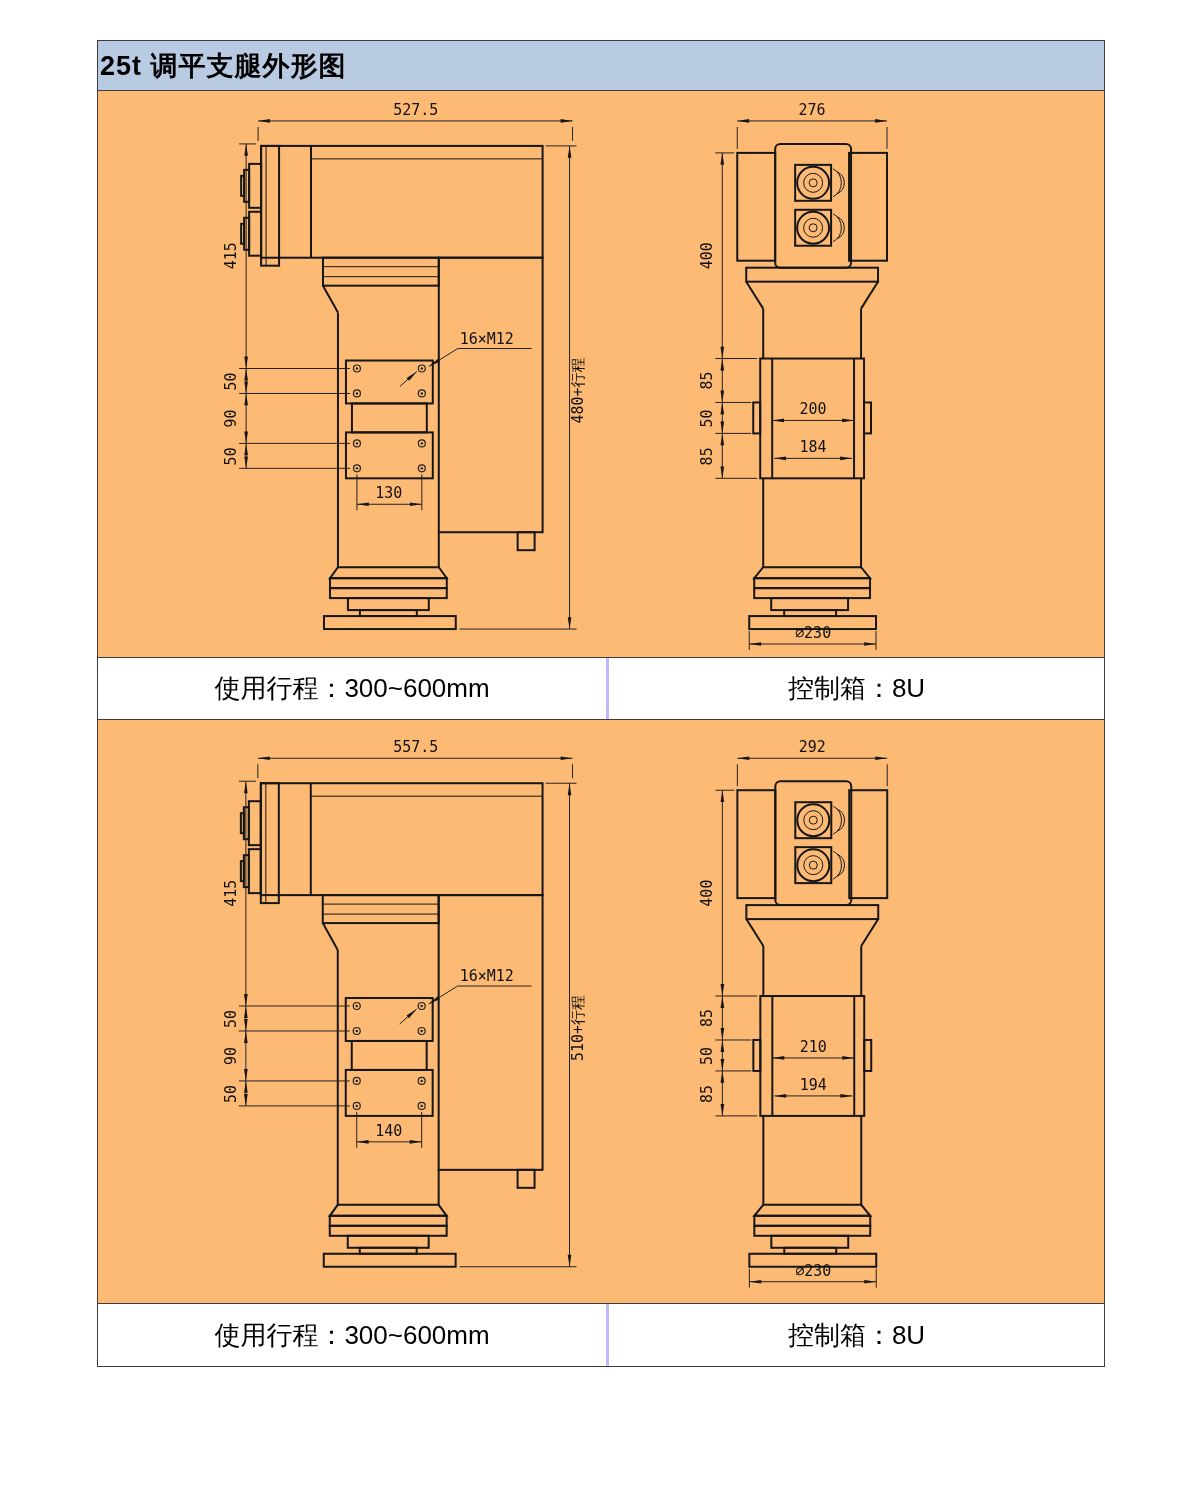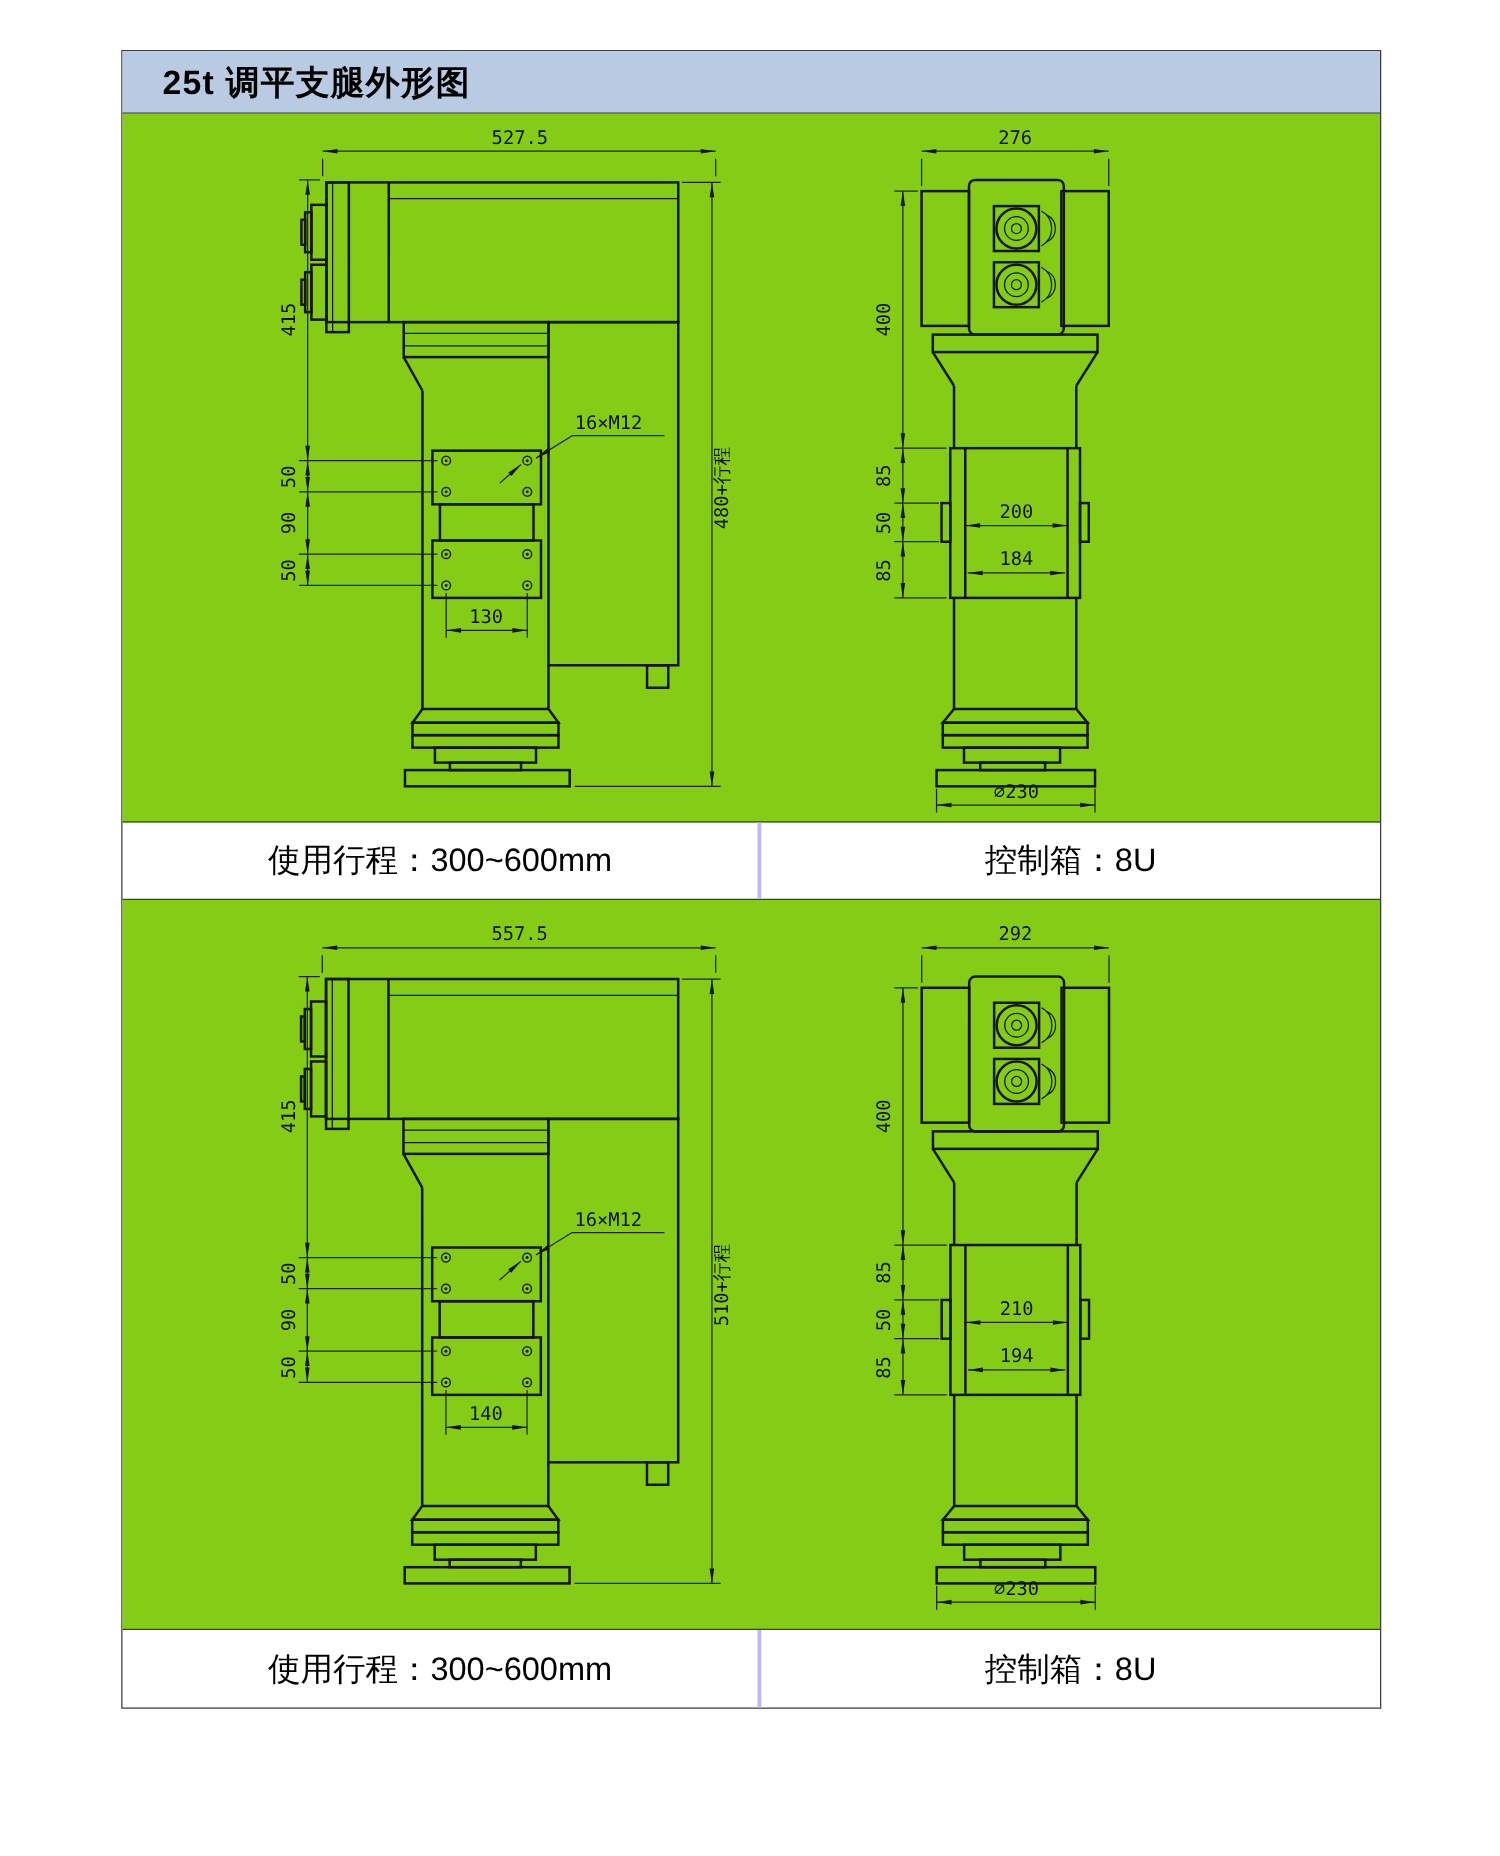--- a/index.html
+++ b/index.html
@@ -1,22 +1,22 @@
 <!DOCTYPE html>
 <html><head>
 <meta charset="utf-8">
 <style>
   * { margin:0; padding:0; box-sizing:border-box; }
   html,body { width:1200px; height:1485px; background:#ffffff;
     font-family:"Liberation Sans","DejaVu Sans",sans-serif; color:#000; }
   .page { position:relative; width:1200px; height:1485px; background:#fff; }
   .doc-table { position:absolute; left:97px; top:40px; width:1008px; border:1.5px solid #3d3d3d; background:#fff; }
   .sec-header { height:50px; background:#b9cbe3; border-bottom:1px solid #3d3d3d;
-    display:flex; align-items:center; padding-left:32px; font-size:27px; font-weight:bold; letter-spacing:1px; }
-  .drawing-row { height:567px; border-bottom:1px solid #3d3d3d; background:#84cc16; overflow:hidden; }
+    display:flex; align-items:center; padding-left:2px; font-size:27px; font-weight:bold; letter-spacing:1px; }
+  .drawing-row { height:567px; border-bottom:1px solid #3d3d3d; background:#fdba74; overflow:hidden; }
   .drawing-row.tall { height:584px; }
   .spec-row { height:62px; display:flex; border-bottom:1px solid #3d3d3d; font-size:26px; }
   .spec-row.last { border-bottom:none; }
   .spec-cell { display:flex; align-items:center; justify-content:center;text-align:center; }
   .spec-cell.left { width:50.5%; }
   .spec-cell.right { flex:1; border-left:3px solid #c4b5fd; }
   svg.drawing { width:100%; height:100%; display:block; }
   g.ol > * { stroke:#161616; stroke-width:2; fill:none; }
   g.ol > .thin { stroke-width:1; }
   g.dim > * { stroke:#222; stroke-width:1; fill:none; }

